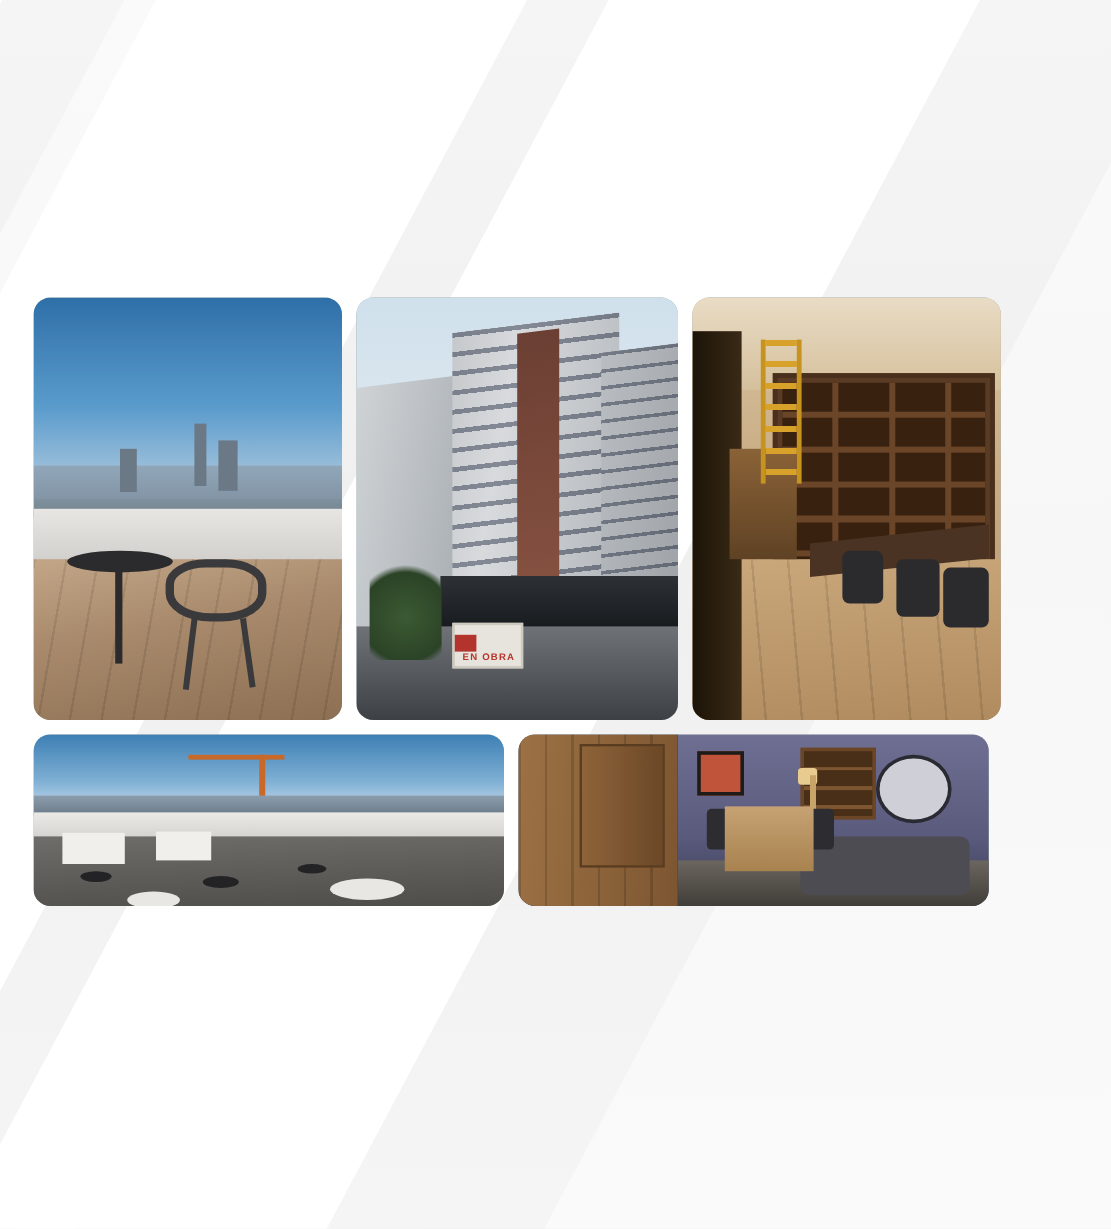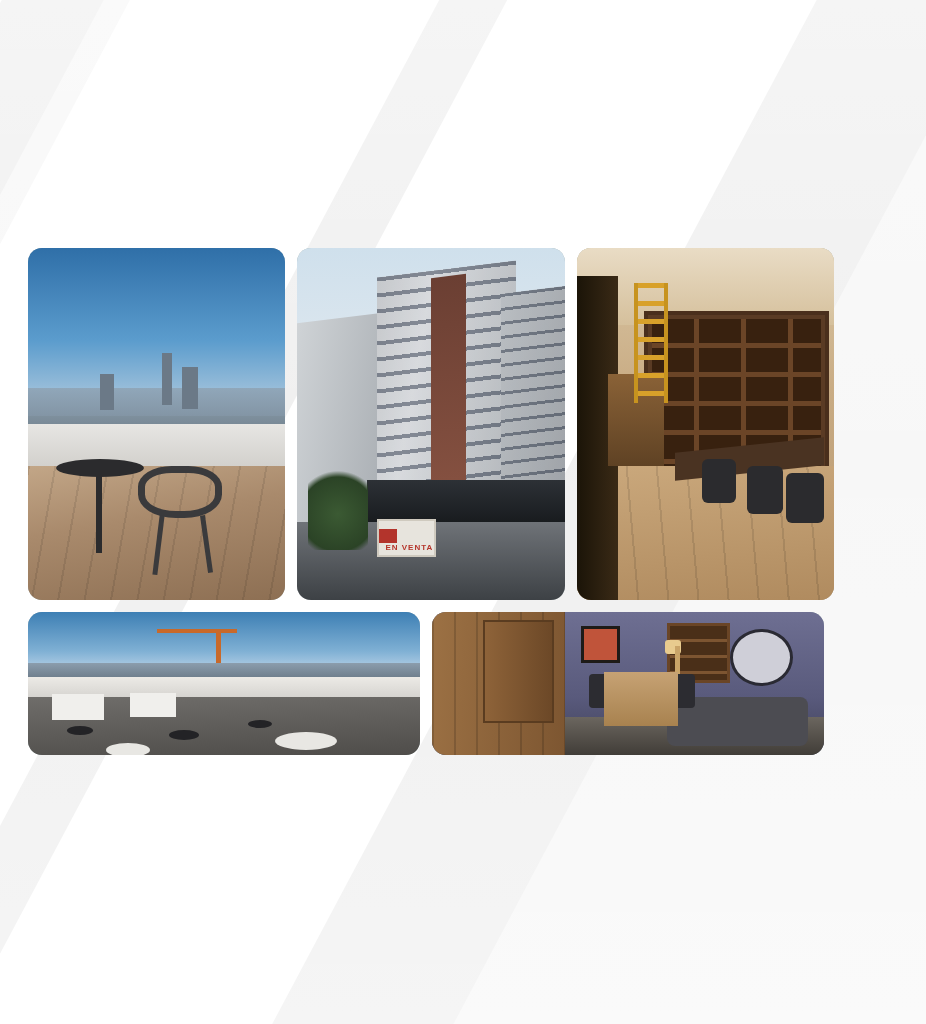--- a/index.html
+++ b/index.html
@@ -290,21 +290,21 @@
         <div class="inner">
           <div class="ph2-sky"></div>
           <div class="ph2-left"></div>
           <div class="ph2-tower"></div>
           <div class="ph2-strip"></div>
           <div class="ph2-side"></div>
           <div class="ph2-base"></div>
           <div class="ph2-ground"></div>
           <div class="ph2-sign"></div>
           <div class="ph2-sign-red"></div>
-          <div class="ph2-venta">EN VENTA</div>
+          <div class="ph2-venta">EN OBRA</div>
           <div class="ph2-tree"></div>
         </div>
       </div>
 
       <div class="photo p3">
         <div class="inner">
           <div class="ph3-bg"></div>
           <div class="ph3-ceil"></div>
           <div class="ph3-shelf"></div>
           <div class="ph3-floor"></div>

